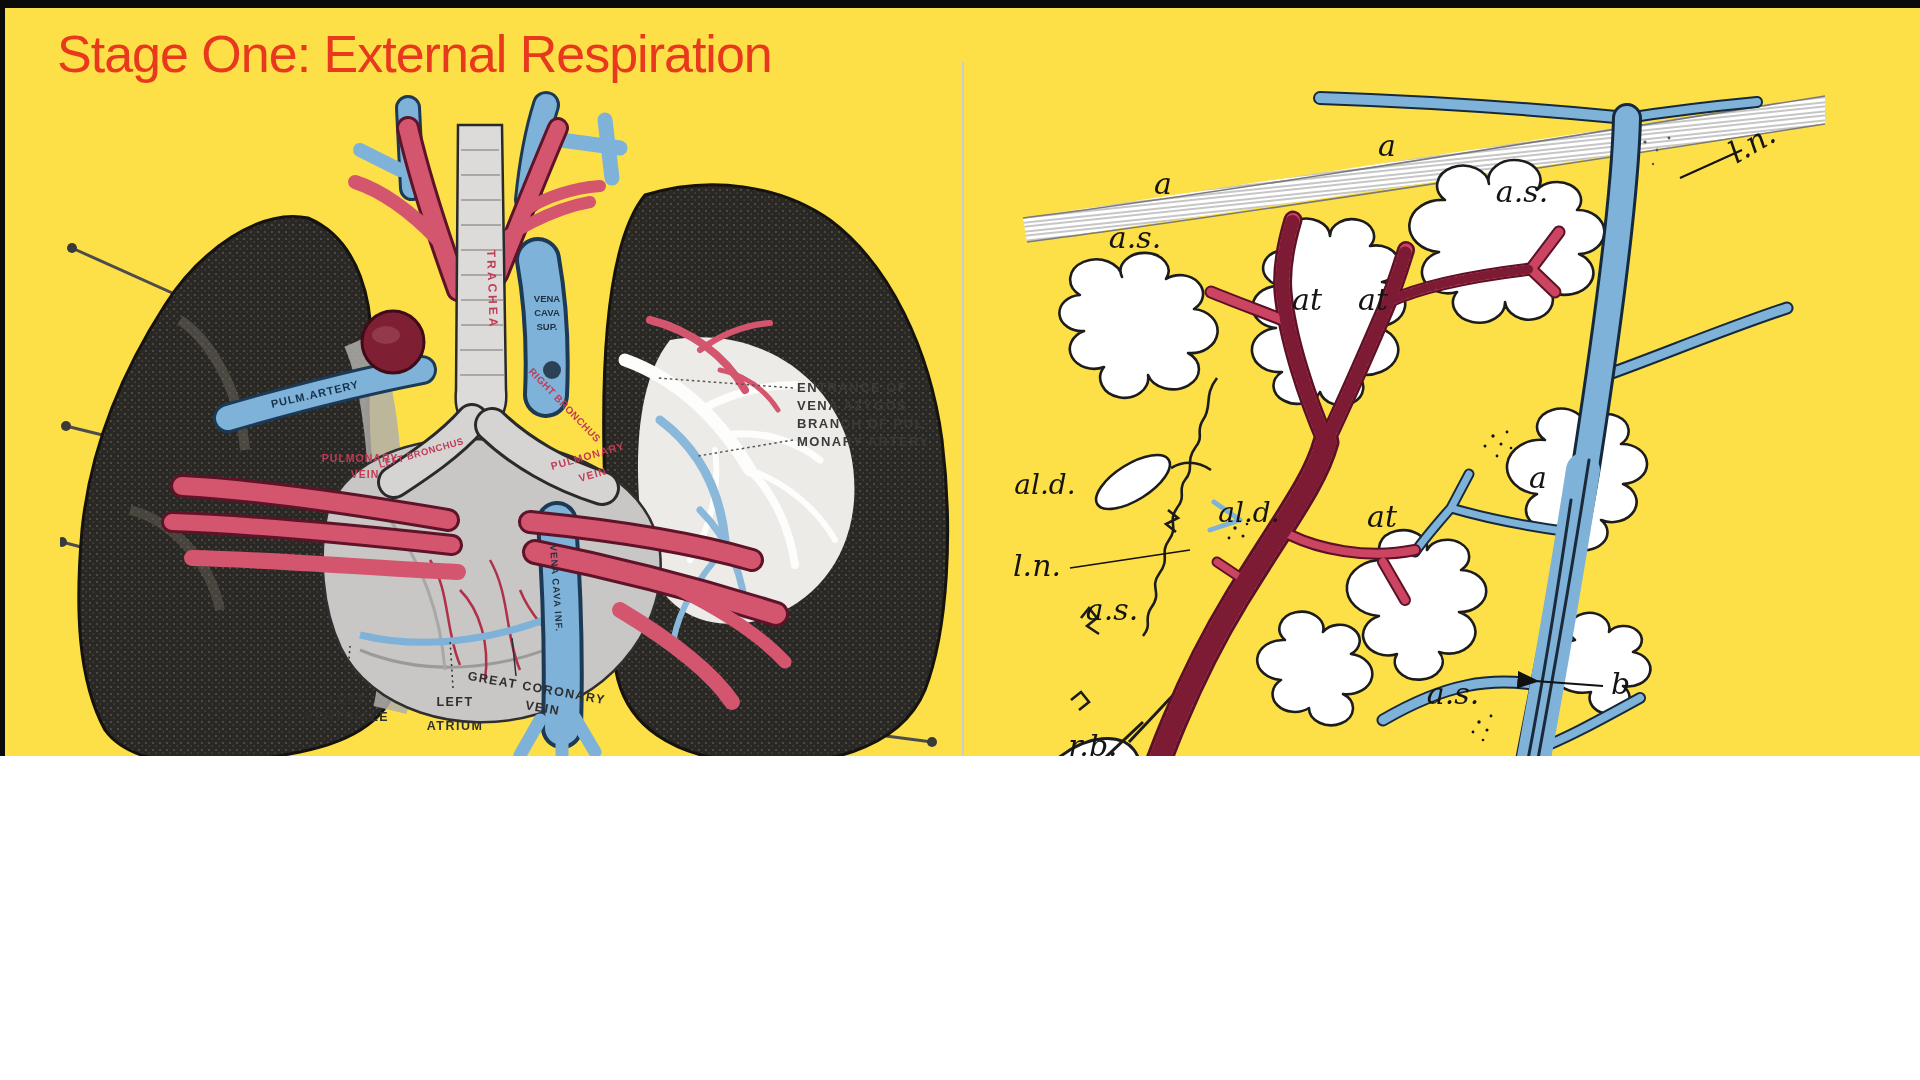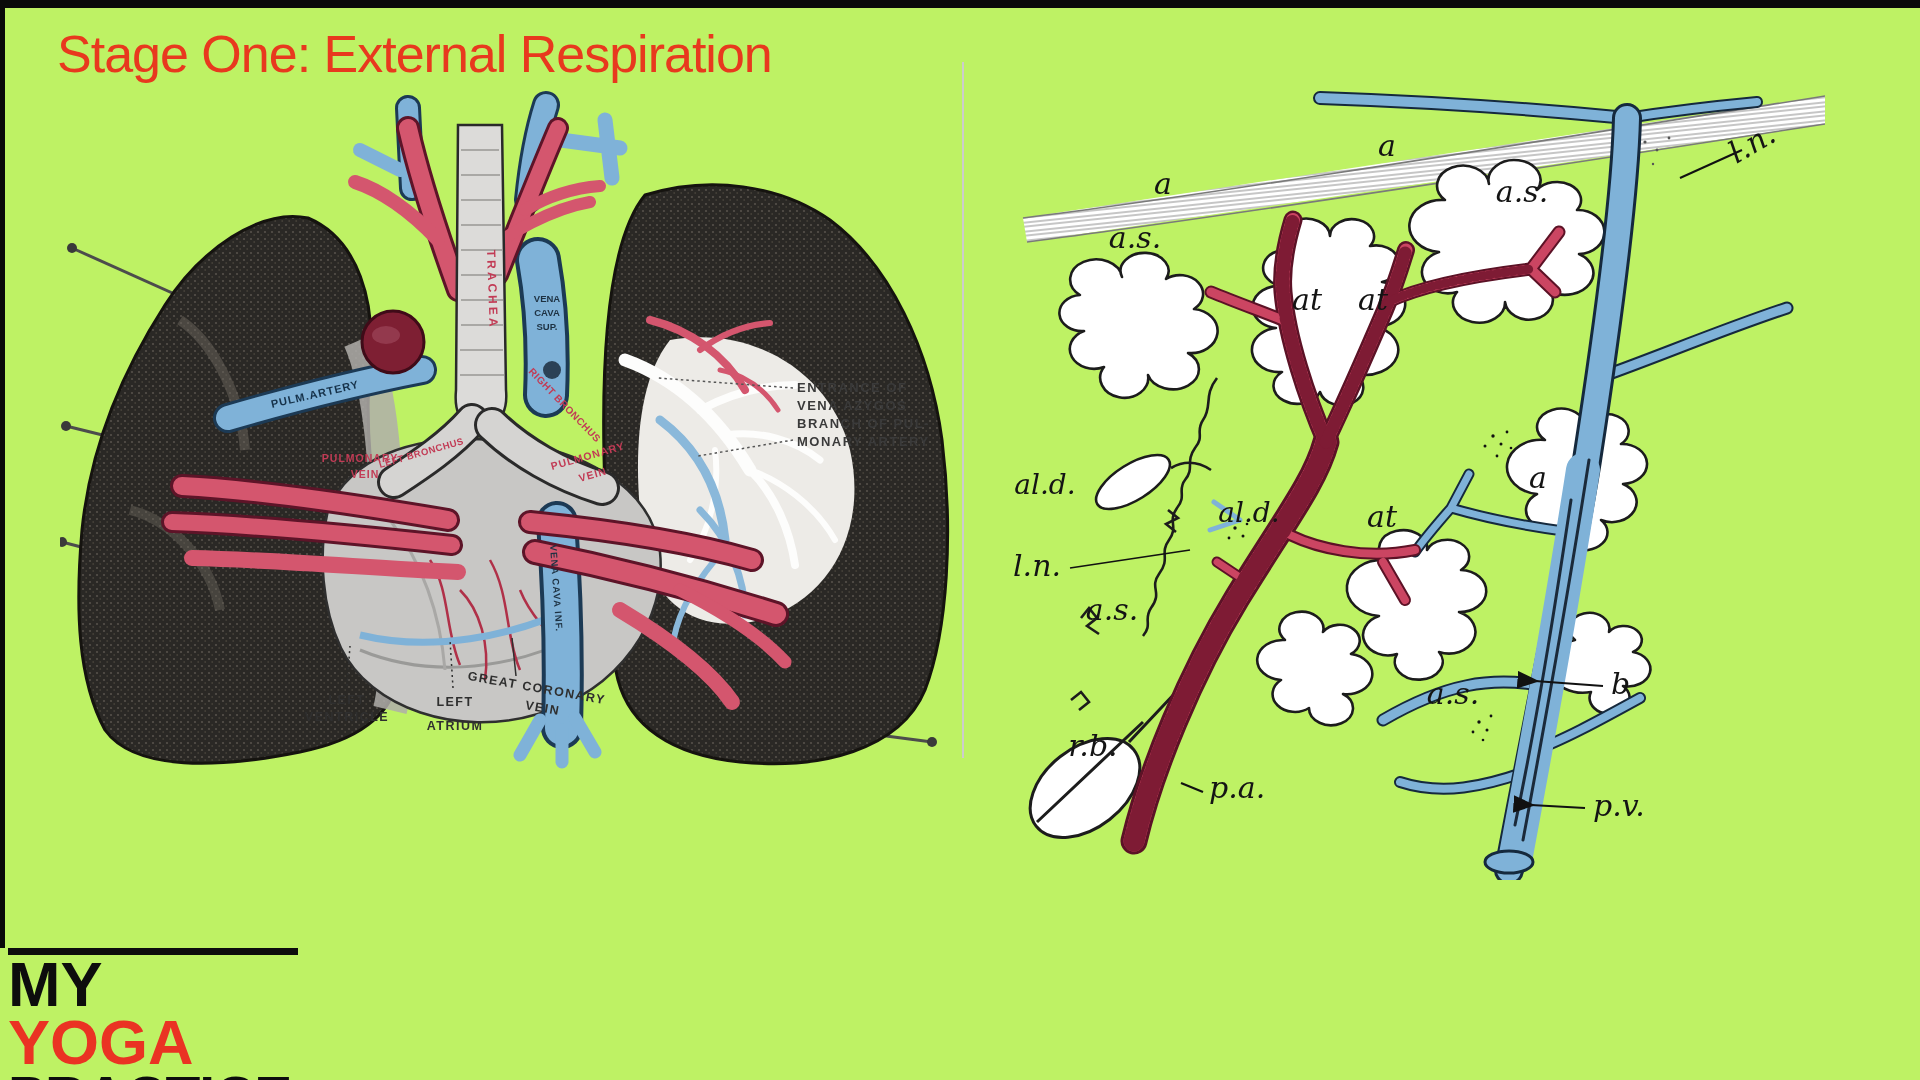--- a/index.html
+++ b/index.html
@@ -1,16 +1,16 @@
 <!DOCTYPE html>
 <html><head>
 <meta charset="utf-8">
 <style>
   html,body{margin:0;padding:0;background:#ffffff;}
-  #slide{position:relative;width:1920px;height:1080px;background:#bef264;overflow:hidden;
+  #slide{position:relative;width:1920px;height:756px;background:#fde047;overflow:hidden;
          font-family:"Liberation Sans",sans-serif;}
   .border-top{position:absolute;left:0;top:0;width:1920px;height:8px;background:#0a0a0a;}
   .border-left{position:absolute;left:0;top:0;width:5px;height:948px;background:#0a0a0a;}
   #title{position:absolute;left:57px;top:24px;font-size:52px;font-weight:400;
          color:#e8391e;letter-spacing:-1px;white-space:nowrap;}
   #divider{position:absolute;left:962px;top:62px;width:2px;height:696px;background:#cccccc;}
   #left-fig{position:absolute;left:60px;top:90px;width:900px;height:700px;}
   #right-fig{position:absolute;left:985px;top:80px;width:840px;height:800px;}
   #body-text{position:absolute;left:57px;top:862px;width:1790px;font-size:29.5px;
              line-height:45px;color:#202020;}

